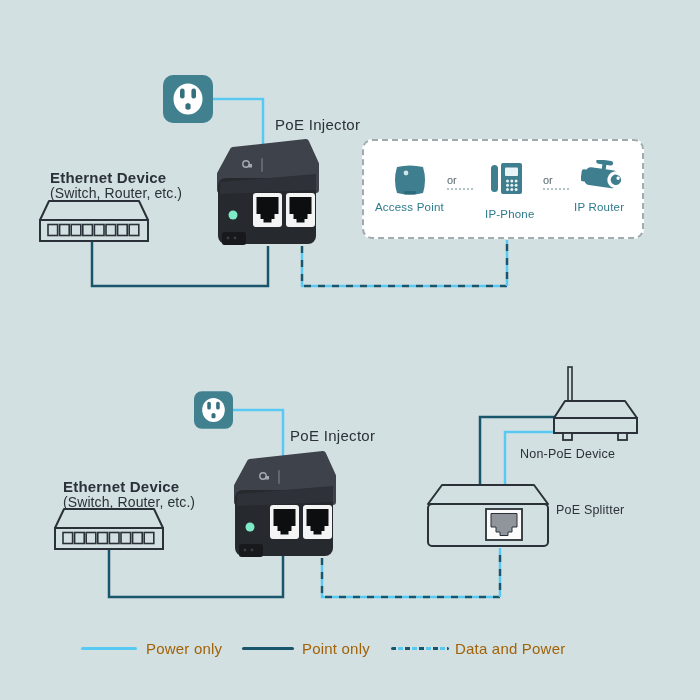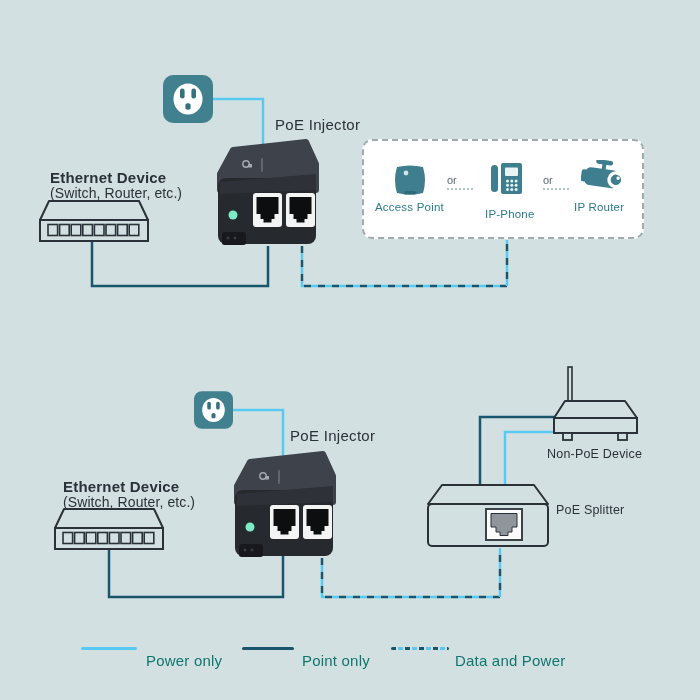--- a/index.html
+++ b/index.html
@@ -8,21 +8,21 @@
   .abs{position:absolute;}
   .eth-title{font-size:15px;font-weight:600;letter-spacing:.2px;color:#2a3138;}
   .eth-sub{font-size:14px;color:#2a3138;letter-spacing:.1px;}
   .inj-label{font-size:15px;color:#2a3138;letter-spacing:.3px;}
   .dev-label{font-size:12.5px;color:#2a3138;letter-spacing:.2px;}
   .box-devices{background:#ffffff;border:2px dashed #9fabae;border-radius:10px;}
   .teal-label{font-size:11.5px;color:#2d7b8c;letter-spacing:.2px;text-align:left;}
   .or-wrap{font-size:11px;color:#57686e;text-align:left;width:26px;}
   .or-dots{display:block;border-bottom:2px dotted #b3c2c6;padding-top:2px;}
   .legend{position:absolute;left:0;top:634px;width:700px;height:30px;}
-  .legend-label{position:absolute;font-size:15px;color:#0f766e;letter-spacing:.2px;margin-top:12px;}
+  .legend-label{position:absolute;font-size:15px;color:#a16207;letter-spacing:.2px;}
   .sw{position:absolute;height:3px;border-radius:2px;}
   .sw-dashed{background:repeating-linear-gradient(90deg,#19566b 0 5px,transparent 5px 7px,#57c9f2 7px 12px,transparent 12px 14px);}
 </style>
 </head>
 <body>
 
 <div class="stage">
 
   <svg class="abs" style="left:0;top:0" width="700" height="700" viewBox="0 0 700 700">
 
@@ -195,21 +195,21 @@
     </g>
   </svg>
 
   <svg class="abs" style="left:552px;top:366px" width="90" height="78" viewBox="0 0 90 78">
     <rect x="16" y="1" width="4" height="35" fill="#d3e0e2" stroke="#2a3138" stroke-width="1.6"></rect>
     <polygon points="13,35 73,35 85,52 2,52" fill="#d3e0e2" stroke="#2a3138" stroke-width="2" stroke-linejoin="round"></polygon>
     <rect x="2" y="52" width="83" height="15" fill="#d3e0e2" stroke="#2a3138" stroke-width="2"></rect>
     <rect x="11" y="67" width="9" height="7" fill="#d3e0e2" stroke="#2a3138" stroke-width="1.8"></rect>
     <rect x="66" y="67" width="9" height="7" fill="#d3e0e2" stroke="#2a3138" stroke-width="1.8"></rect>
   </svg>
-  <div class="abs dev-label" style="left:547px;top:447px">Non-PoE Device</div>
+  <div class="abs dev-label" style="left:520px;top:447px">Non-PoE Device</div>
 
   <svg class="abs" style="left:426px;top:483px" width="124" height="66" viewBox="0 0 124 66">
     <polygon points="16,2 108,2 122,21 2,21" fill="#d3e0e2" stroke="#2a3138" stroke-width="2" stroke-linejoin="round"></polygon>
     <rect x="2" y="21" width="120" height="42" rx="4" fill="#d3e0e2" stroke="#2a3138" stroke-width="2"></rect>
     <g>
       <rect x="60" y="26" width="36" height="31" fill="#fbfbfb" stroke="#2a3138" stroke-width="1.8"></rect>
       <path d="M65,30.5 H91 V44 H86 V49 H82 V52.5 H74 V49 H70 V44 H65 Z" fill="#8f959a" stroke="#2a3138" stroke-width="1"></path>
     </g>
   </svg>
   <div class="abs dev-label" style="left:556px;top:503px">PoE Splitter</div>

